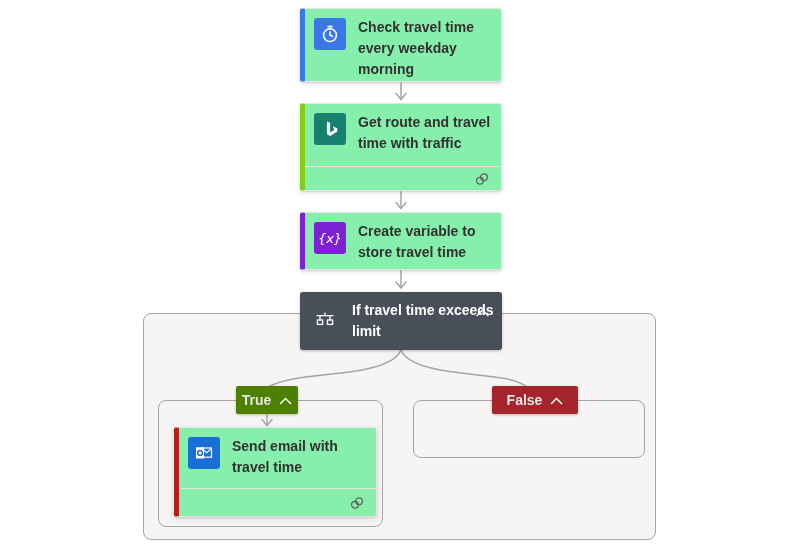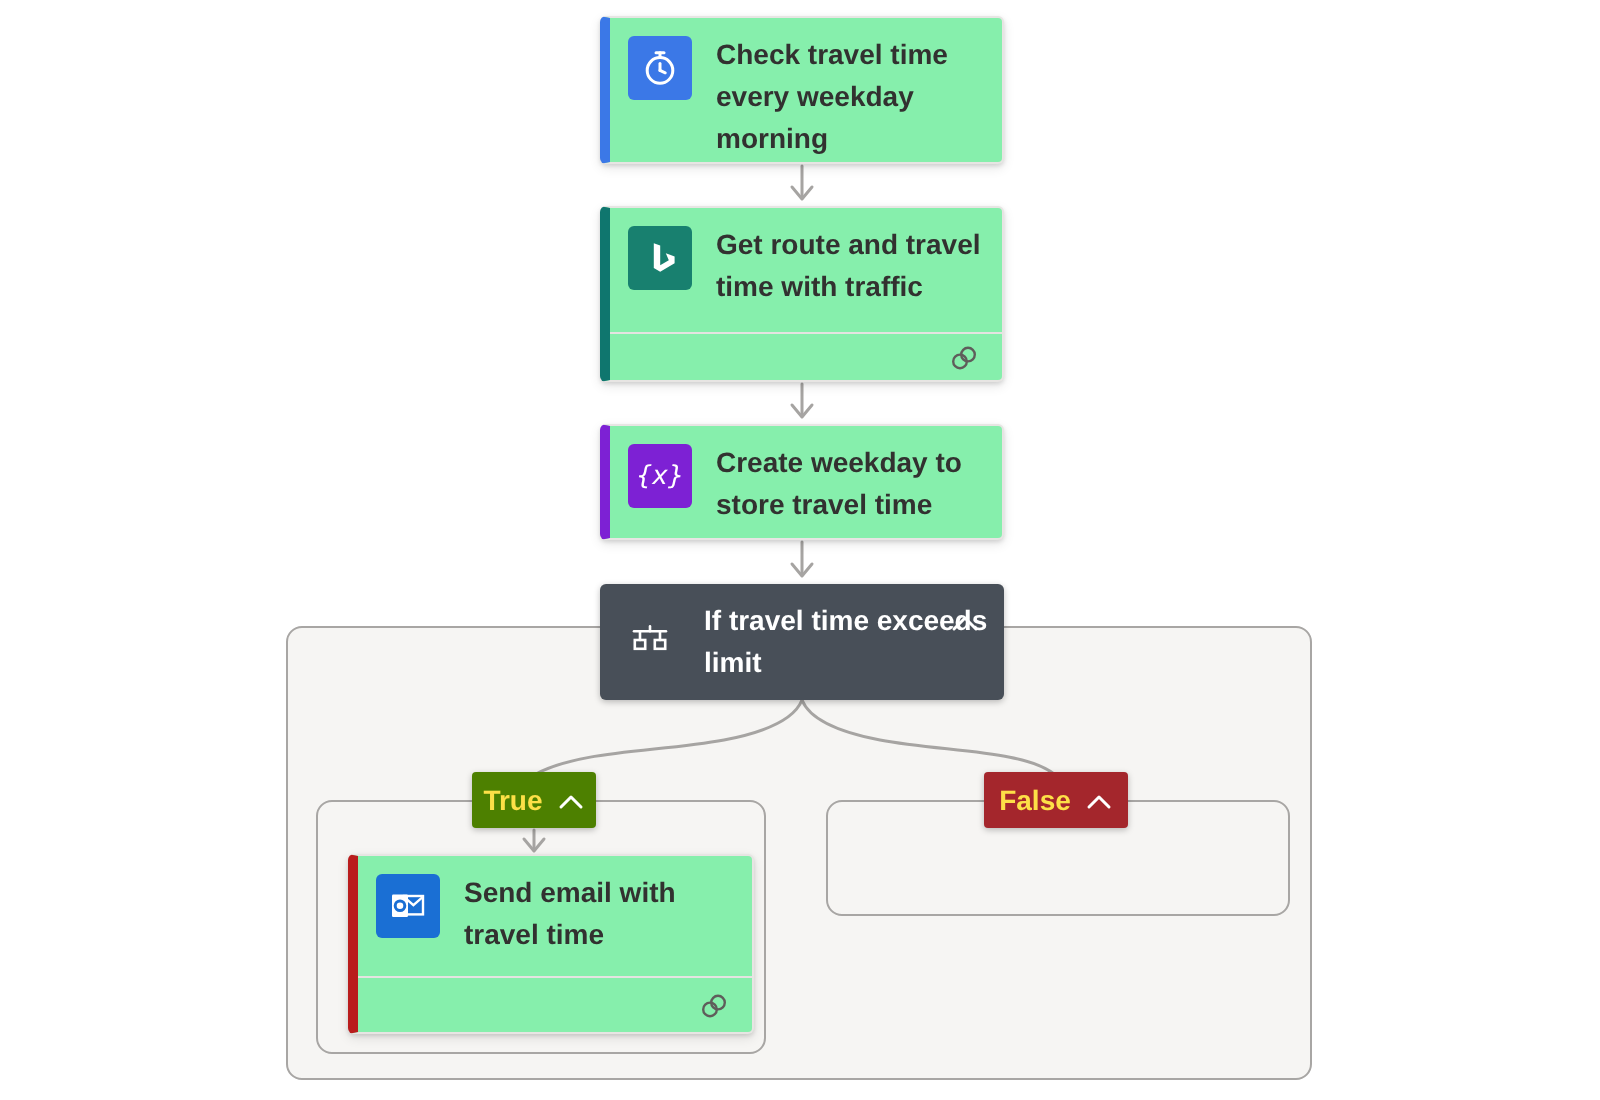--- a/index.html
+++ b/index.html
@@ -26,21 +26,21 @@
   
   .connectors{left:0;top:0;width:800px;height:550px;pointer-events:none;}
 
   
   .step-card{
     background:#86efac;border:1px solid #e7e5e3;border-radius:3px;
     box-shadow:0 1px 2px rgba(0,0,0,.12),0 2px 6px rgba(0,0,0,.10);
     box-sizing:border-box;
   }
   .card-recurrence{left:300px;top:8px;width:202px;height:74px;border-left:5px solid #3b78e7;}
-  .card-bing{left:300px;top:103px;width:202px;height:88px;border-left:5px solid #0f766e;}
+  .card-bing{left:300px;top:103px;width:202px;height:88px;border-left:5px solid #84cc16;}
   .card-variable{left:300px;top:212px;width:202px;height:58px;border-left:5px solid #7d21d4;}
   .card-outlook{left:174px;top:427px;width:203px;height:90px;border-left:5px solid #b91c1c;}
 
   .step-main{display:flex;align-items:flex-start;padding:7px 8px 5px 9px;cursor:pointer;}
   .card-bing .step-main{height:50px;}
   .card-outlook .step-main{height:48px;}
   .step-icon{
     width:32px;height:32px;border-radius:3px;flex:0 0 32px;
     display:flex;align-items:center;justify-content:center;margin:2px 12px 0 0;
   }
@@ -65,25 +65,25 @@
     box-shadow:0 1px 3px rgba(0,0,0,.25);display:flex;align-items:center;
     padding:0 0 0 13px;box-sizing:border-box;cursor:pointer;
   }
   .condition-icon-wrap{width:26px;flex:0 0 26px;margin-right:13px;display:flex;align-items:center;}
   .condition-title{color:#ffffff;font-size:14px;font-weight:bold;line-height:21px;}
   .condition-chevron{position:absolute;right:10px;top:9px;cursor:pointer;padding:2px;}
 
   
   .branch-badge{
     height:28px;border-radius:2px;display:flex;align-items:center;justify-content:center;
-    gap:8px;color:#fde047;font-size:14px;font-weight:bold;
+    gap:8px;color:#e5e5e5;font-size:14px;font-weight:bold;
     box-shadow:0 1px 3px rgba(0,0,0,.25);cursor:pointer;box-sizing:border-box;
   }
   .true-badge{left:236px;top:386px;width:62px;background:#4d8000;}
-  .false-badge{left:492px;top:386px;width:72px;background:#a4262c;}
+  .false-badge{left:492px;top:386px;width:86px;background:#a4262c;}
 </style>
 </head>
 <body>
 
 <div class="abs scope-container"></div>
 <div class="abs branch-box true-box"></div>
 <div class="abs branch-box false-box"></div>
 
 <svg class="abs connectors" viewBox="0 0 800 550" fill="none" stroke="#a6a4a2" stroke-width="1.5" stroke-linecap="round" stroke-linejoin="round">
   <path d="M401 83 L401 99"></path>
@@ -130,21 +130,21 @@
       </svg>
     </span>
   </div>
 </div>
 
 <div class="abs step-card card-variable">
   <div class="step-main">
     <div class="step-icon icon-variable">
       <span class="variable-glyph">{x}</span>
     </div>
-    <div class="step-title">Create weekday to store travel time</div>
+    <div class="step-title">Create variable to store travel time</div>
   </div>
 </div>
 
 <div class="abs condition-card">
   <div class="condition-icon-wrap">
     <svg width="24" height="20" viewBox="0 0 24 20" fill="none" stroke="#ffffff" stroke-width="1.3" stroke-linecap="round">
       <path d="M12 2.2 L12 4.6"></path>
       <path d="M4 4.6 L20 4.6"></path>
       <path d="M7 4.6 L7 9"></path>
       <path d="M17 4.6 L17 9"></path>

